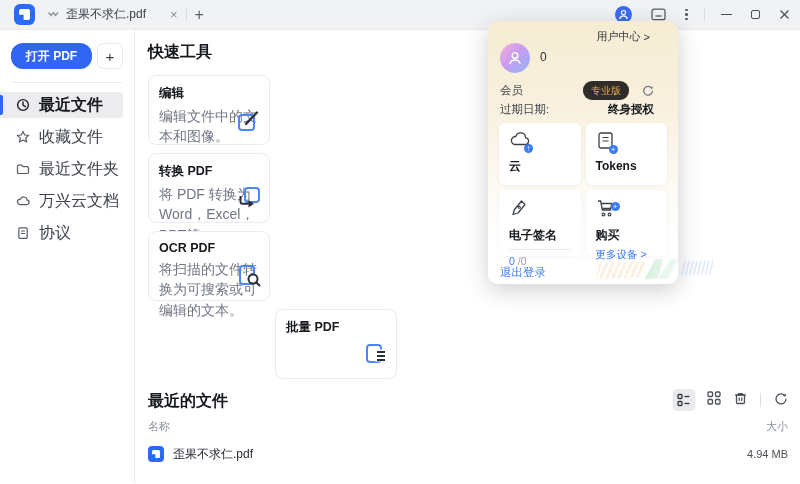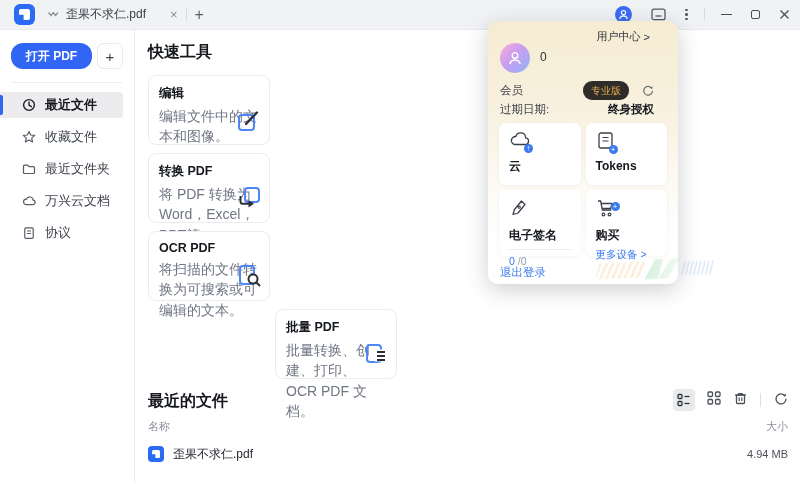--- a/index.html
+++ b/index.html
@@ -26,22 +26,22 @@
   .winmin { width:11px; height:1.5px; background:#4b5058; }
   .winmax { width:9.5px; height:9.5px; border:1.5px solid #4b5058; border-radius:2px; }
 
   
   .bodyrow { display:flex; height:453px; }
   .sidebar { width:135px; border-right:1px solid #e9ebee; padding-top:13px; background:#fff; flex:0 0 auto; }
   .open-row { display:flex; gap:5px; padding:0 11px; }
   .open-btn { flex:1; height:26px; background:#3166f5; color:#fff; font-size:12px; font-weight:bold; border:none; border-radius:12px; }
   .add-btn { width:26px; height:26px; background:#fff; border:1px solid #e7e9ec; border-radius:6px; font-size:15px; color:#3a3f48; line-height:1; }
   .side-div { height:1px; background:#ededf0; margin:13px 12px 9px 12px; }
-  .nav-item { position:relative; display:flex; align-items:center; gap:9px; height:26px; margin:0 11px 6px 0; padding-left:22px;
-    font-size:13px; color:#3e434c; border-radius:0 4px 4px 0; }
+  .nav-item { position:relative; display:flex; align-items:center; gap:9px; height:26px; margin:0 11px 6px 0; padding-left:16px;
+    font-size:16px; color:#3e434c; border-radius:0 4px 4px 0; }
   .nav-item.active { background:#ececef; font-weight:bold; color:#15181d; }
   .nav-item.active::before { content:""; position:absolute; left:0; top:3px; bottom:3px; width:3px; background:#3166f5; border-radius:0 2px 2px 0; }
   .nav-item svg { flex:0 0 auto; }
 
   .main { flex:1; position:relative; padding:12px 12px 0 13px; }
   .h-section { font-size:16px; font-weight:bold; color:#15181d; line-height:19px; }
   .cards { display:flex; gap:8px; margin-top:14px;flex-direction:column; }
   .card { position:relative; width:122px; height:70px; background:#fff; border:1px solid #eaecef; border-radius:8px; padding:9px 10px; }
   .card-batch { margin-left:127px; }
   .card-title { font-size:12.5px; font-weight:bold; color:#15181d; margin-bottom:4px; white-space:nowrap; }
@@ -225,21 +225,20 @@
           <span class="card-icon">
             <svg width="26" height="26" viewBox="0 0 26 26">
                 <rect x="4" y="3" width="14" height="18" rx="3" fill="none" stroke="#4f86f7" stroke-width="2"></rect>
                 <circle cx="17" cy="16" r="4.5" fill="#fff" stroke="#2a2f38" stroke-width="2"></circle>
                 <path d="M20.5 19.5 L23.5 22.5" stroke="#2a2f38" stroke-width="2" stroke-linecap="round"></path>
               </svg>
           </span>
         </div>
         <div class="card card-batch">
           <div class="card-title">批量 PDF</div>
-          <div class="card-desc">批量转换、创建、打印、OCR PDF 文档。</div>
           <span class="card-icon">
             <svg width="26" height="26" viewBox="0 0 26 26">
                 <rect x="4" y="4" width="14" height="17" rx="3" fill="none" stroke="#4f86f7" stroke-width="2"></rect>
                 <rect x="12" y="8.5" width="12" height="12" fill="#fff"></rect>
                 <path d="M14 11 h8 M14 15 h8 M14 19 h8" stroke="#2a2f38" stroke-width="2"></path>
               </svg>
           </span>
         </div>
       </div>
 

